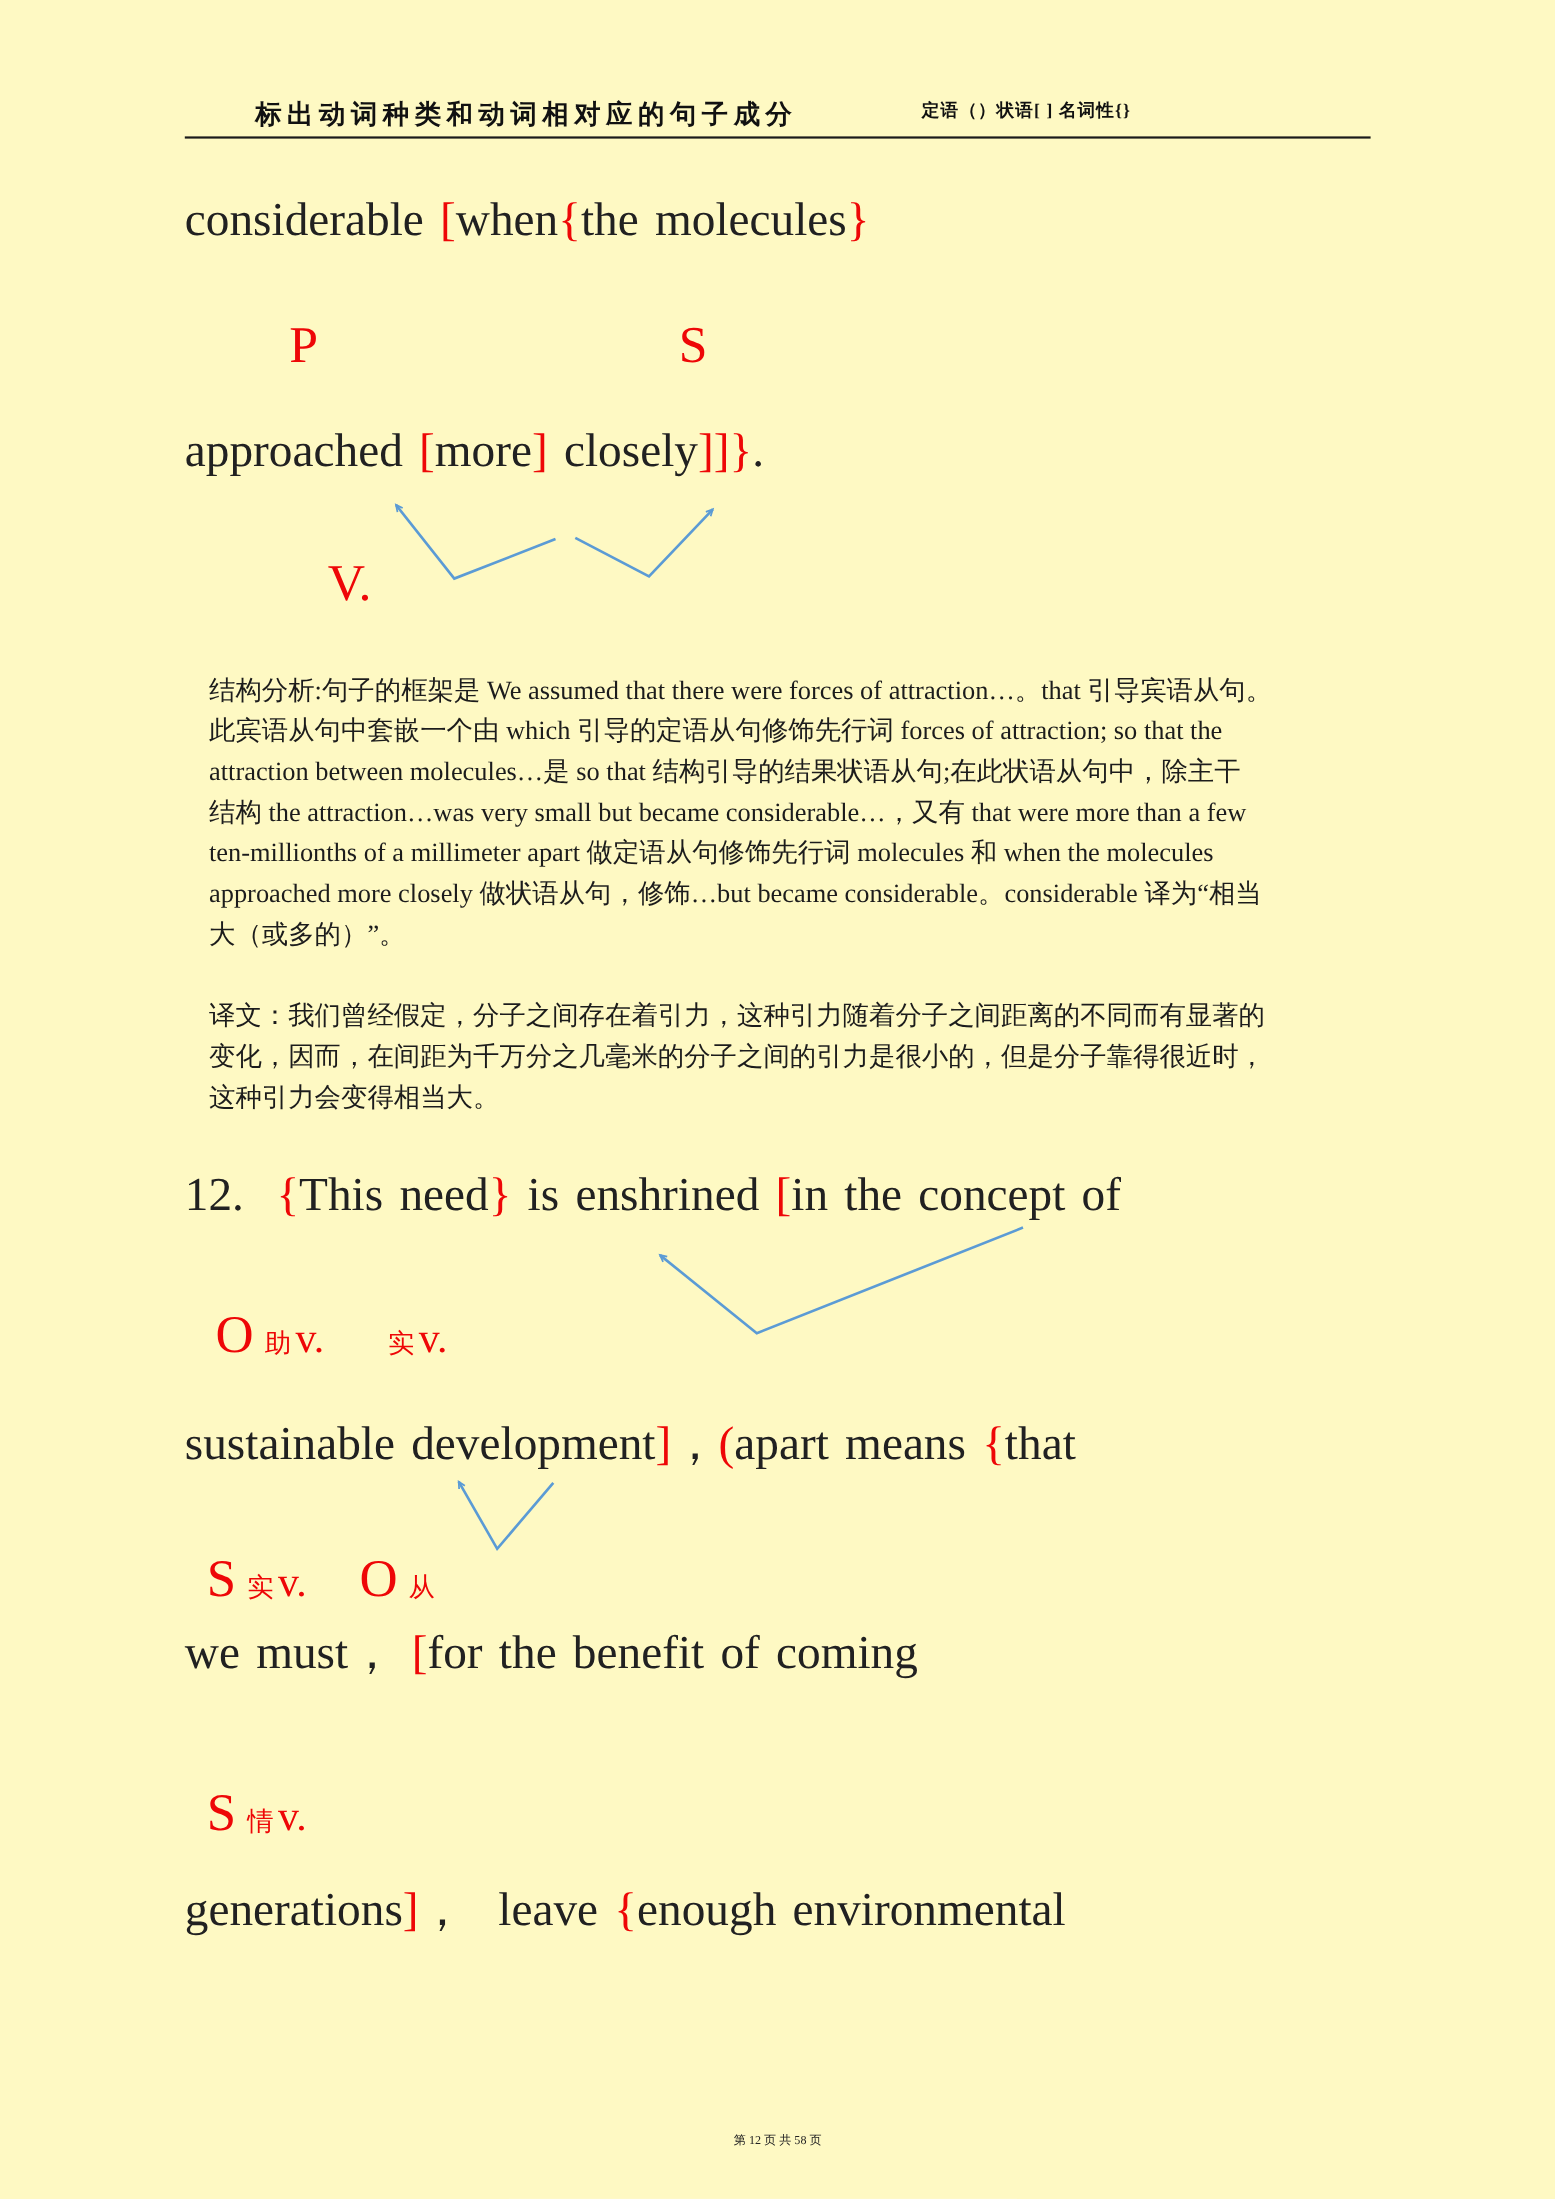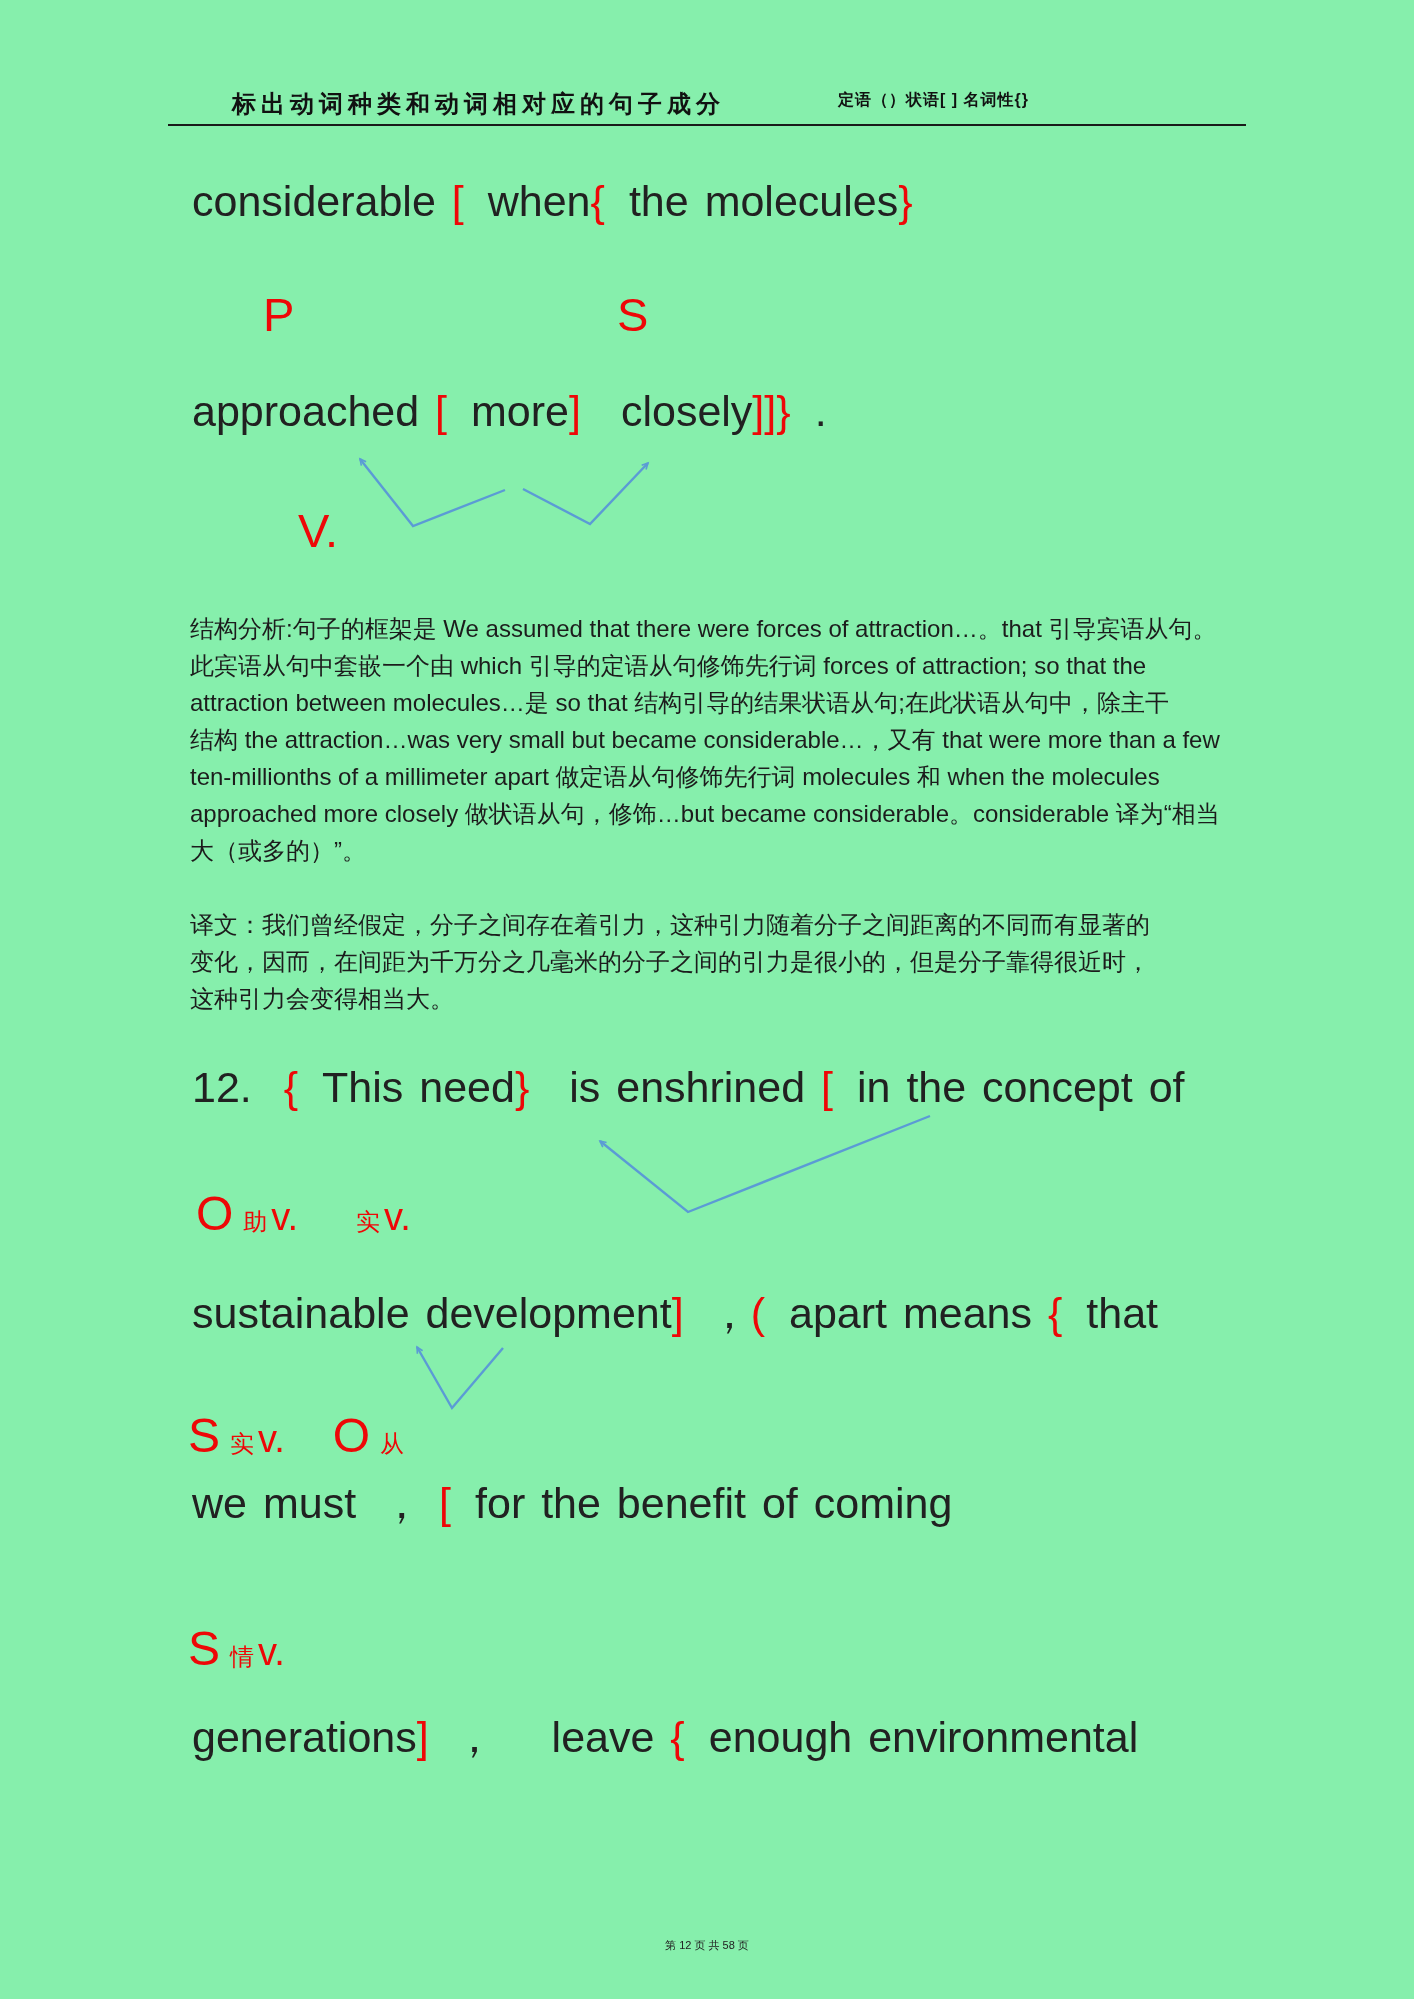--- a/index.html
+++ b/index.html
@@ -2,32 +2,32 @@
 <html><head>
 <meta charset="utf-8">
 <style>
   :root{
     --red:#ee0707;
     --ink:#212121;
     --blue:#5b9bd5;
   }
   html,body{margin:0;padding:0;background:#ffffff;}
   .page{
-    position:relative;width:1414px;height:1999px;background:#86efac;overflow:hidden;
-    font-family:Liberation Sans, sans-serif;color:var(--ink);
+    position:relative;width:1414px;height:1999px;background:#fef9c3;overflow:hidden;
+    font-family:Liberation Serif, serif;color:var(--ink);
   }
   .hdr{position:absolute;font-weight:bold;white-space:nowrap;color:#111;}
   .hdr-left{top:88px;left:232px;font-size:24px;letter-spacing:5px;}
   .hdr-right{top:90px;left:838px;font-size:16px;letter-spacing:1px;}
   .hdr-rule{position:absolute;top:124px;left:168px;width:1078px;border-top:2px solid #1a1a1a;height:0;}
   .bigline{position:absolute;left:168px;font-size:43px;line-height:1.18;white-space:nowrap;word-spacing:4px;}
   .rlabel{position:absolute;color:var(--red);font-size:47px;line-height:1;white-space:nowrap;}
   .labelline{position:absolute;color:var(--red);font-size:48px;line-height:1;white-space:nowrap;margin-top:16px;}
   .seg-red{color:var(--red);}
-  .seg-ink{color:var(--ink);margin-left:24px;}
+  .seg-ink{color:var(--ink);}
   .sz-sm{font-size:24px;}
   .sz-md{font-size:38px;}
   .para{position:absolute;left:168px;width:1086px;font-size:24px;color:#1c1c1c;margin-left:22px;}
   .para-line{height:37px;line-height:37px;white-space:nowrap;}
   .footer{position:absolute;top:1938px;left:0;width:100%;text-align:center;font-size:11px;color:#222;}
   .arrows{position:absolute;top:0;left:0;pointer-events:none;}
 </style>
 </head>
 <body>
 

